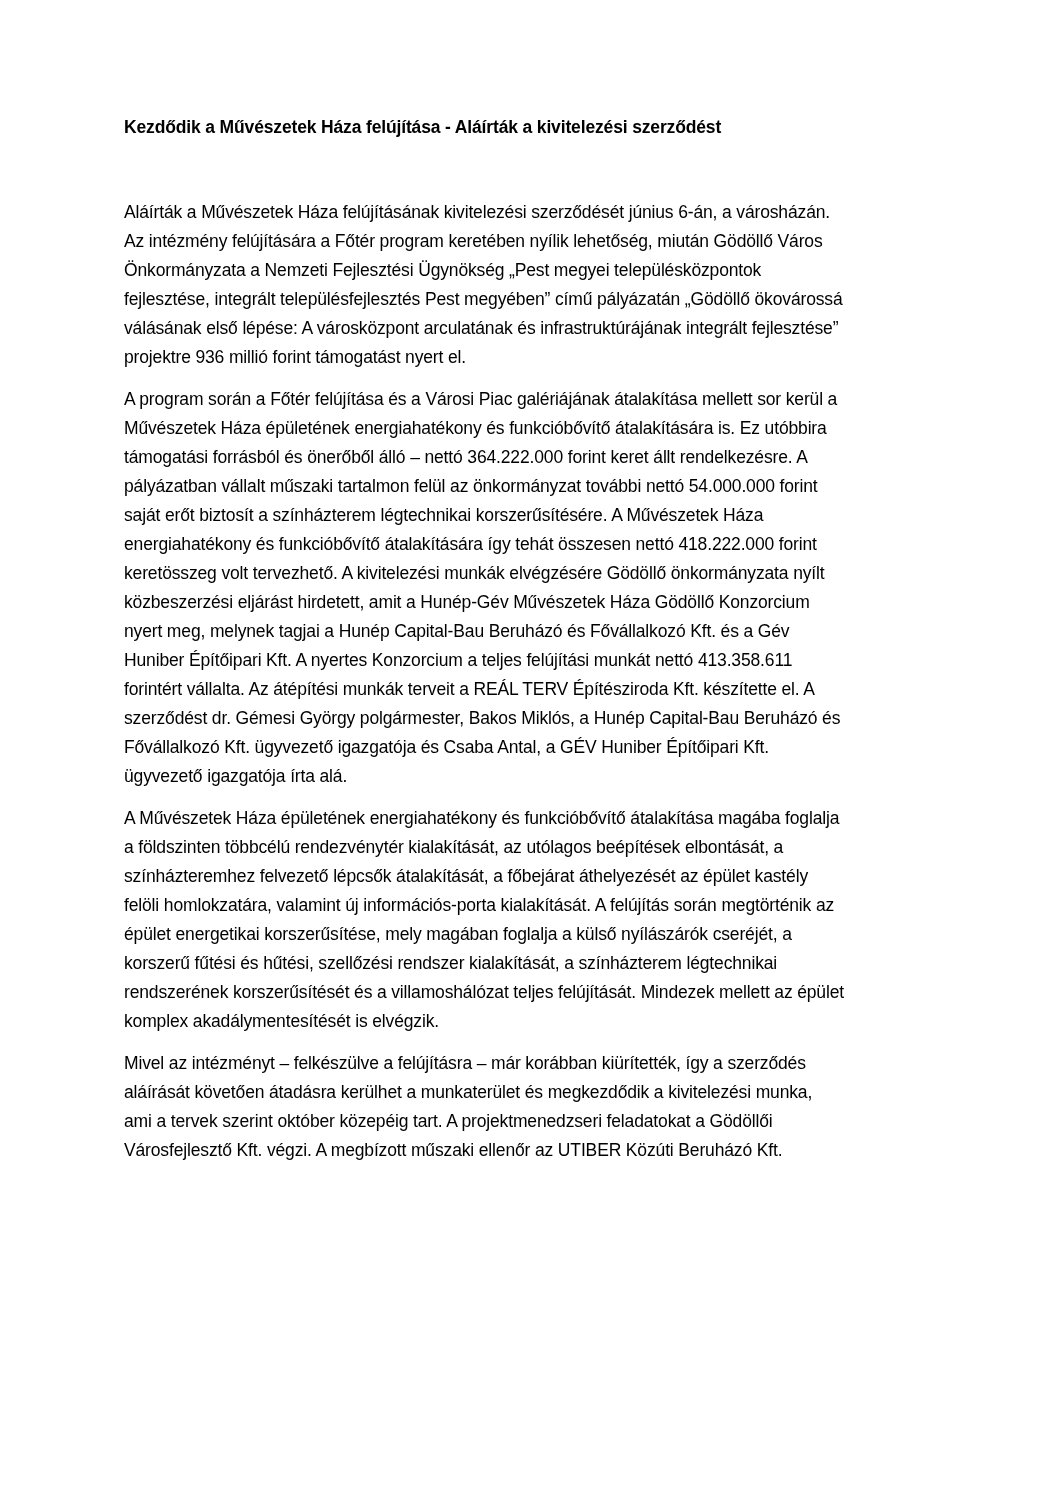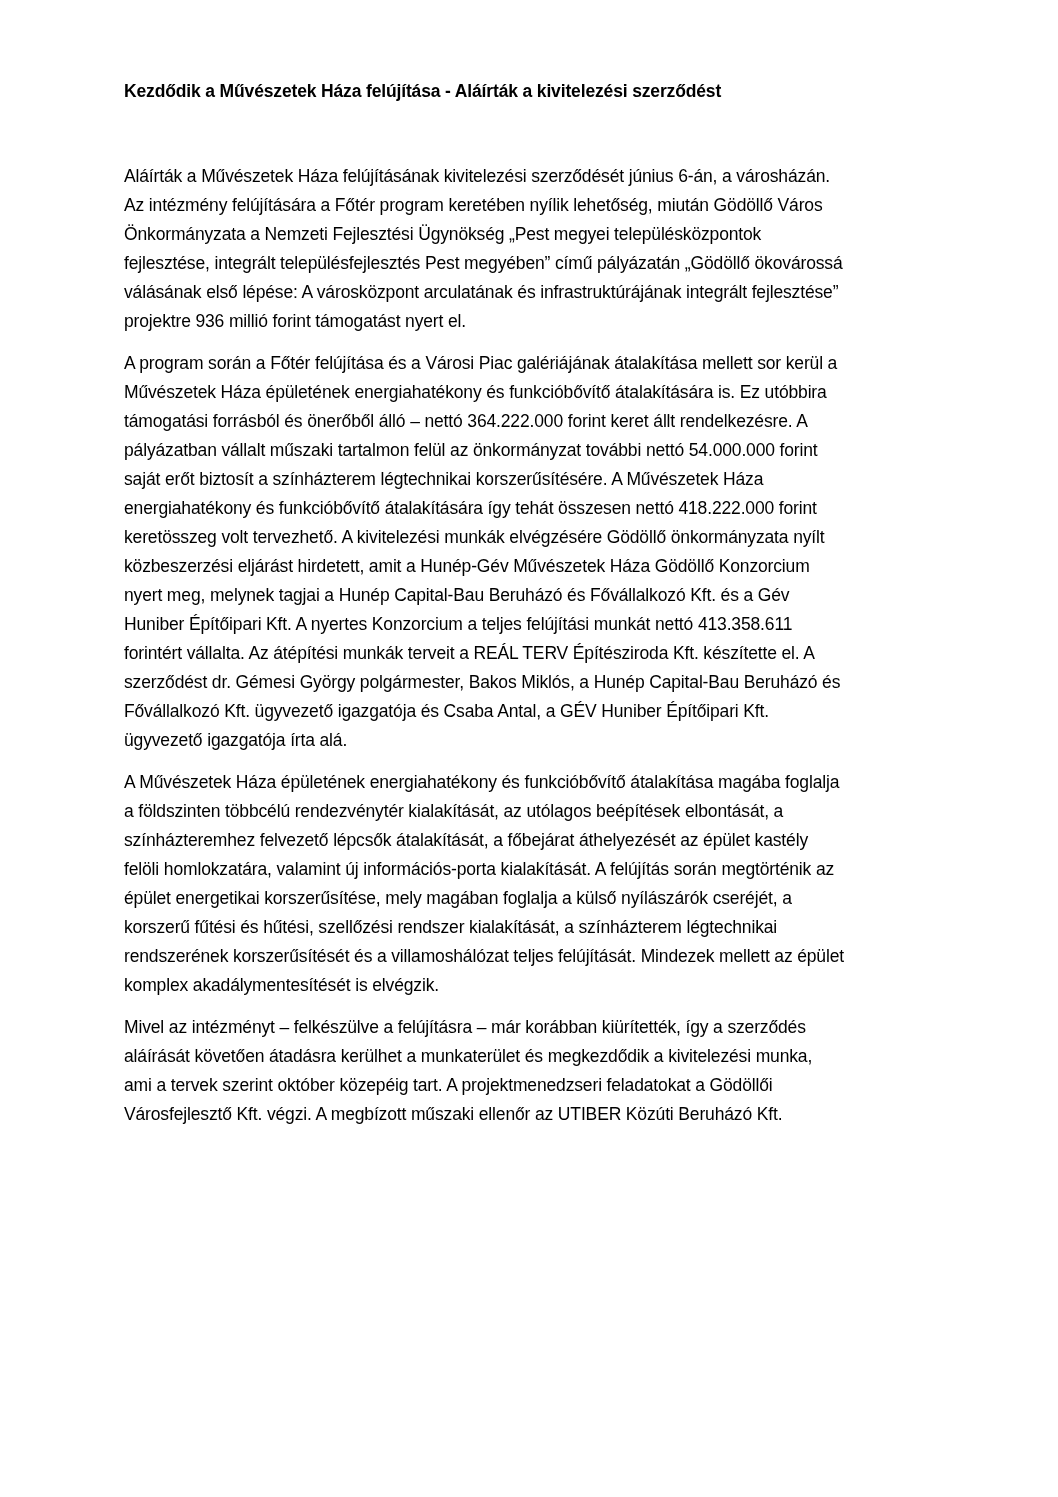--- a/index.html
+++ b/index.html
@@ -11,21 +11,21 @@
     width: 1058px;
     height: 1497px;
     overflow: hidden;
     font-family: "Liberation Sans", "DejaVu Sans", sans-serif;
     color: #000000;
   }
   .page {
     box-sizing: border-box;
     width: 966px;
     height: 1497px;
-    padding: 77px 122px 0 124px;
+    padding: 113px 122px 0 124px;
     background: #ffffff;
   }
   .doc-title {
     font-size: 17.5px;
     line-height: 29px;
     font-weight: bold;
     letter-spacing: -0.15px;
     margin: 0 0 56px 0;
   }
   .doc-body .para {

